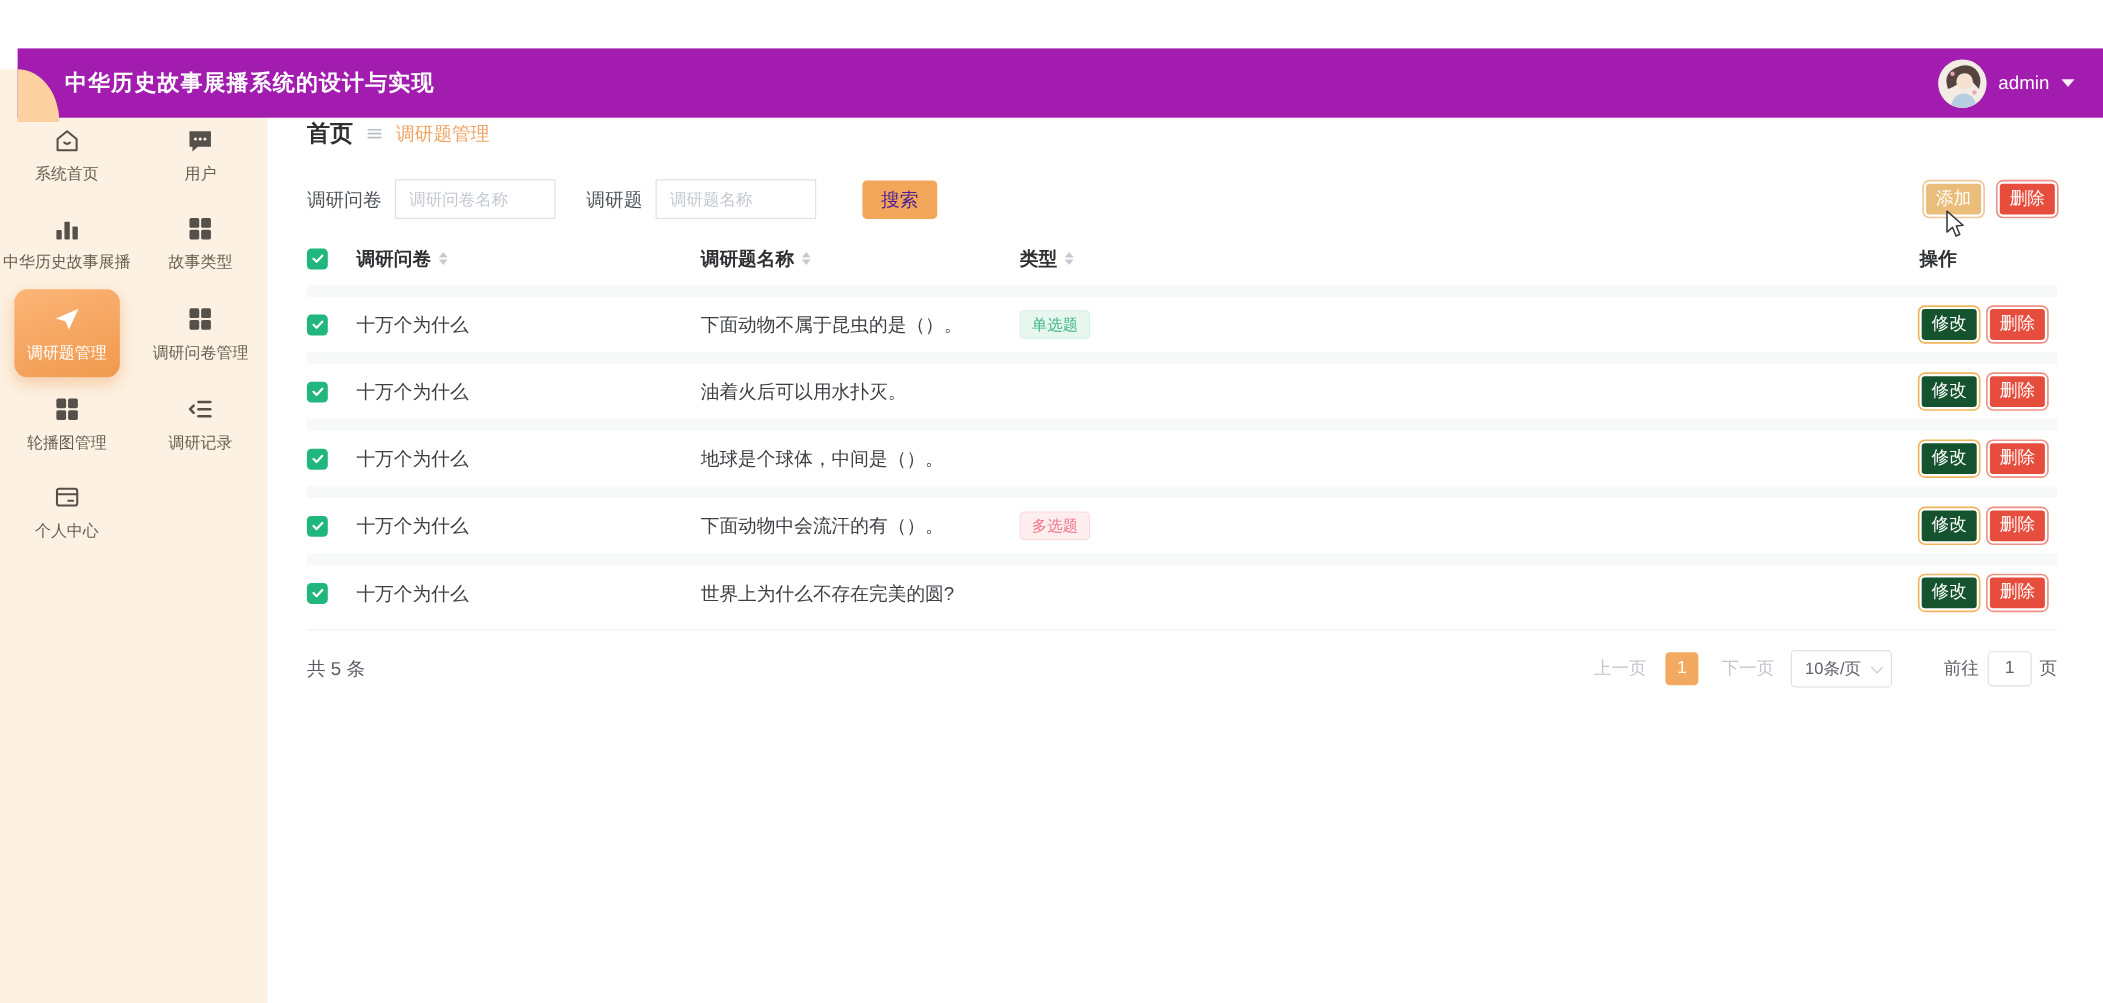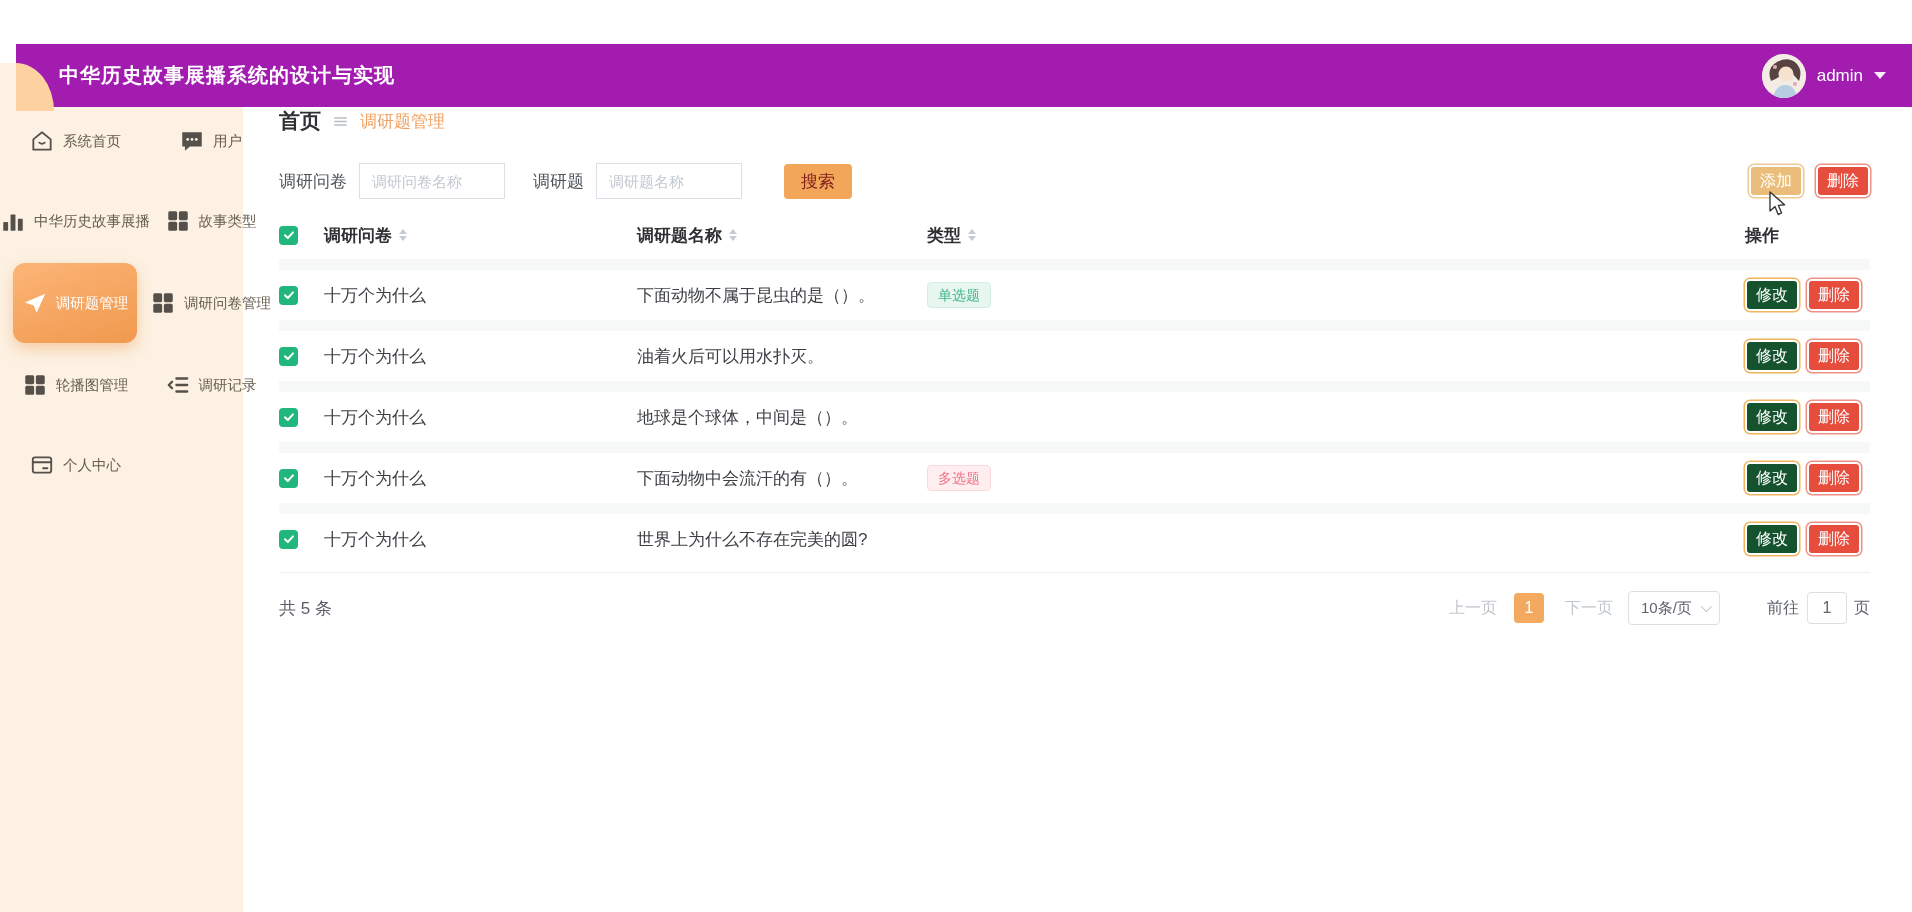--- a/index.html
+++ b/index.html
@@ -25,21 +25,21 @@
   .avatar svg { width:100%; height:100%; display:block; }
   .username { color:#fff; font-size:17px; }
   .caret-down { width:0; height:0; border-left:6px solid transparent; border-right:6px solid transparent; border-top:7px solid rgba(255,255,255,.92); }
   .header-tab { position:absolute; top:63px; left:183px; width:61px; height:15px; background:#fbb672; border-bottom-left-radius:15px; z-index:4; }
   .header-extend { position:absolute; top:63px; right:0; width:90px; height:45px; background:#fbb672; z-index:1; }
 
   
   .sidebar { position:absolute; top:63px; left:0; width:243px; bottom:0; background:#fcf1e2; z-index:3; }
   .menu { display:grid; grid-template-columns:1fr 1fr; padding-top:38px; }
   .menu-item {
-    min-height:80px; display:flex; flex-direction:row; align-items:center; justify-content:center;
+    min-height:80px; display:flex; flex-direction:column; align-items:center; justify-content:center;
     gap:8px; color:#675e51; font-size:14.5px; cursor:pointer; text-align:center; white-space:nowrap;
   }
   .menu-item .micon { width:26px; height:26px; color:#55504a; }
   .menu-item .micon svg { width:100%; height:100%; display:block; }
   .menu-item.active {
     background:linear-gradient(160deg,#fcb577 0%,#f0994e 100%);
     border-radius:12px; margin:2px 13px; color:#fff;
     box-shadow:0 6px 14px rgba(240,153,78,.40);
   }
   .menu-item.active .micon { color:#fff; }
@@ -60,21 +60,21 @@
   .toolbar { margin-top:28px; height:36px; display:flex; align-items:center; }
   .field-label { font-size:17px; color:#4f5459; }
   .lbl2 { margin-left:28px; }
   .text-input {
     width:146px; height:36px; border:1px solid #dcdfe6; border-radius:0;
     margin-left:12px; padding:0 12px; font-size:15px; color:#333; outline:none;
     font-family:"Liberation Sans","DejaVu Sans",sans-serif;
   }
   .text-input::placeholder { color:#c3c8d0; }
   .search-btn {
-    margin-left:42px; height:35px; padding:0 17px; background:#f2a659; color:#7f1d1d;
+    margin-left:42px; height:35px; padding:0 17px; background:#f2a659; color:#4c1d95;
     font-size:17px; border:none; border-radius:4px; cursor:pointer;
     font-family:"Liberation Sans","DejaVu Sans",sans-serif;
   }
   .toolbar-right { margin-left:auto; display:flex; gap:13px; }
   .btn-ring {
     border:2px solid #fff; border-radius:5px; color:#fff; font-size:16px;
     padding:4px 9px; cursor:pointer; line-height:1.2;
     font-family:"Liberation Sans","DejaVu Sans",sans-serif;
   }
   .add-btn  { background:#eabd7b; box-shadow:0 0 0 1.5px #eec896; }

